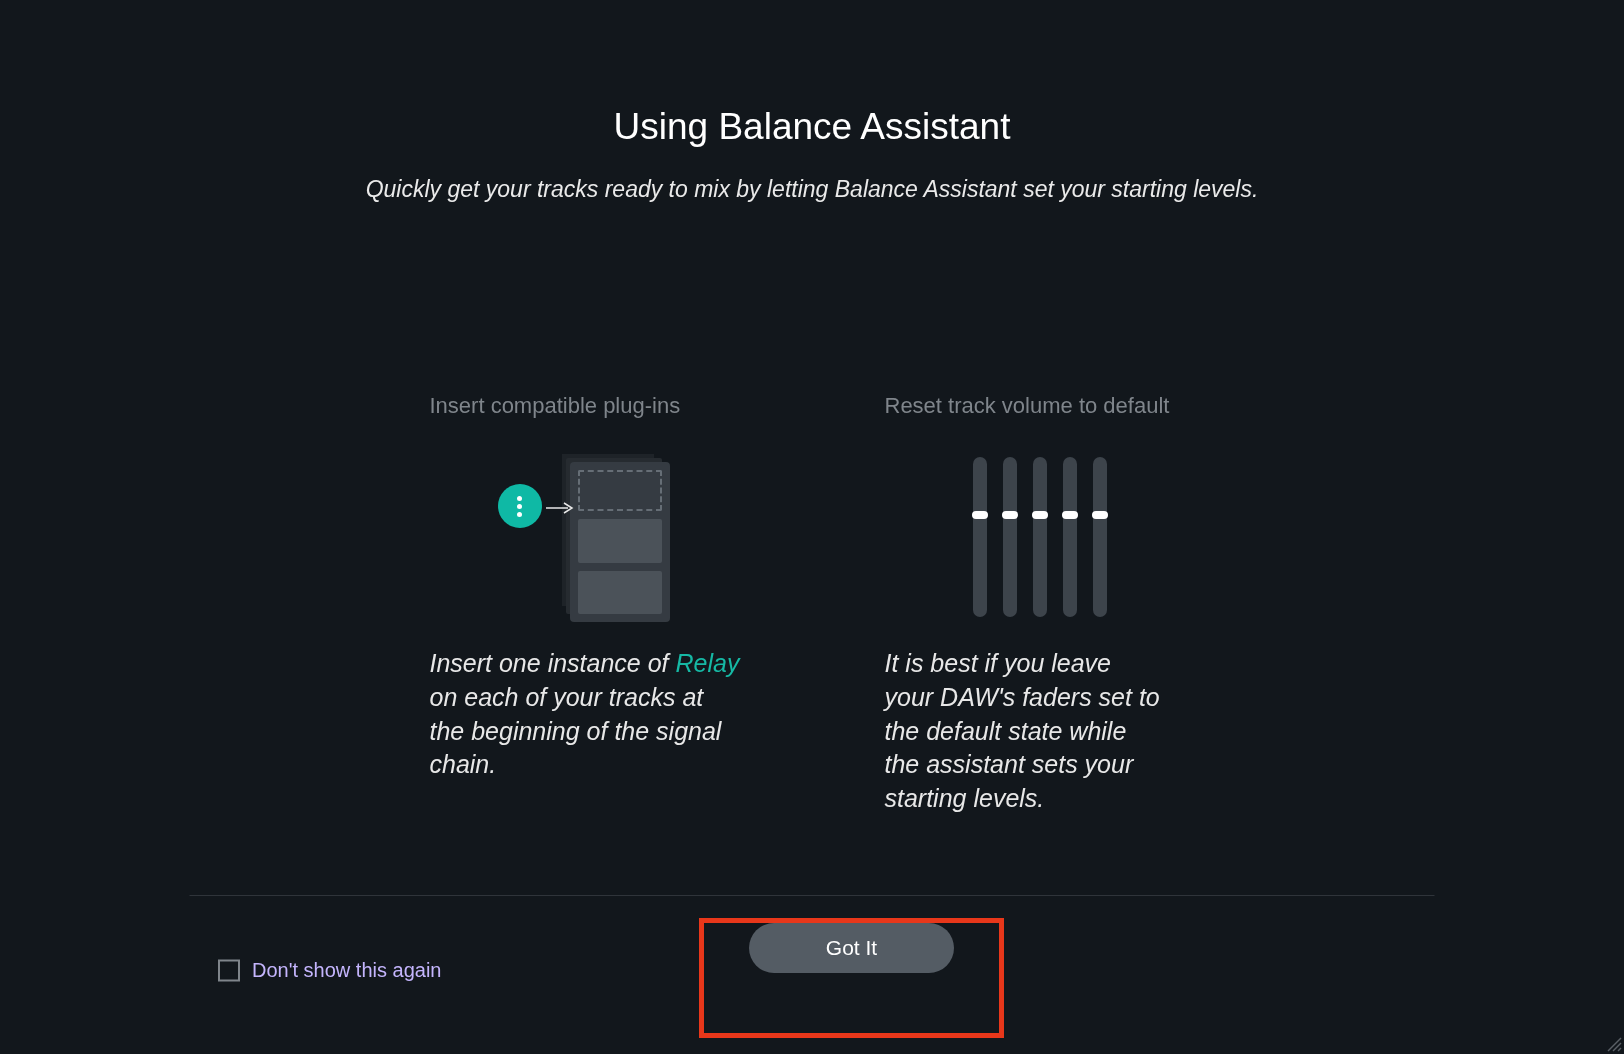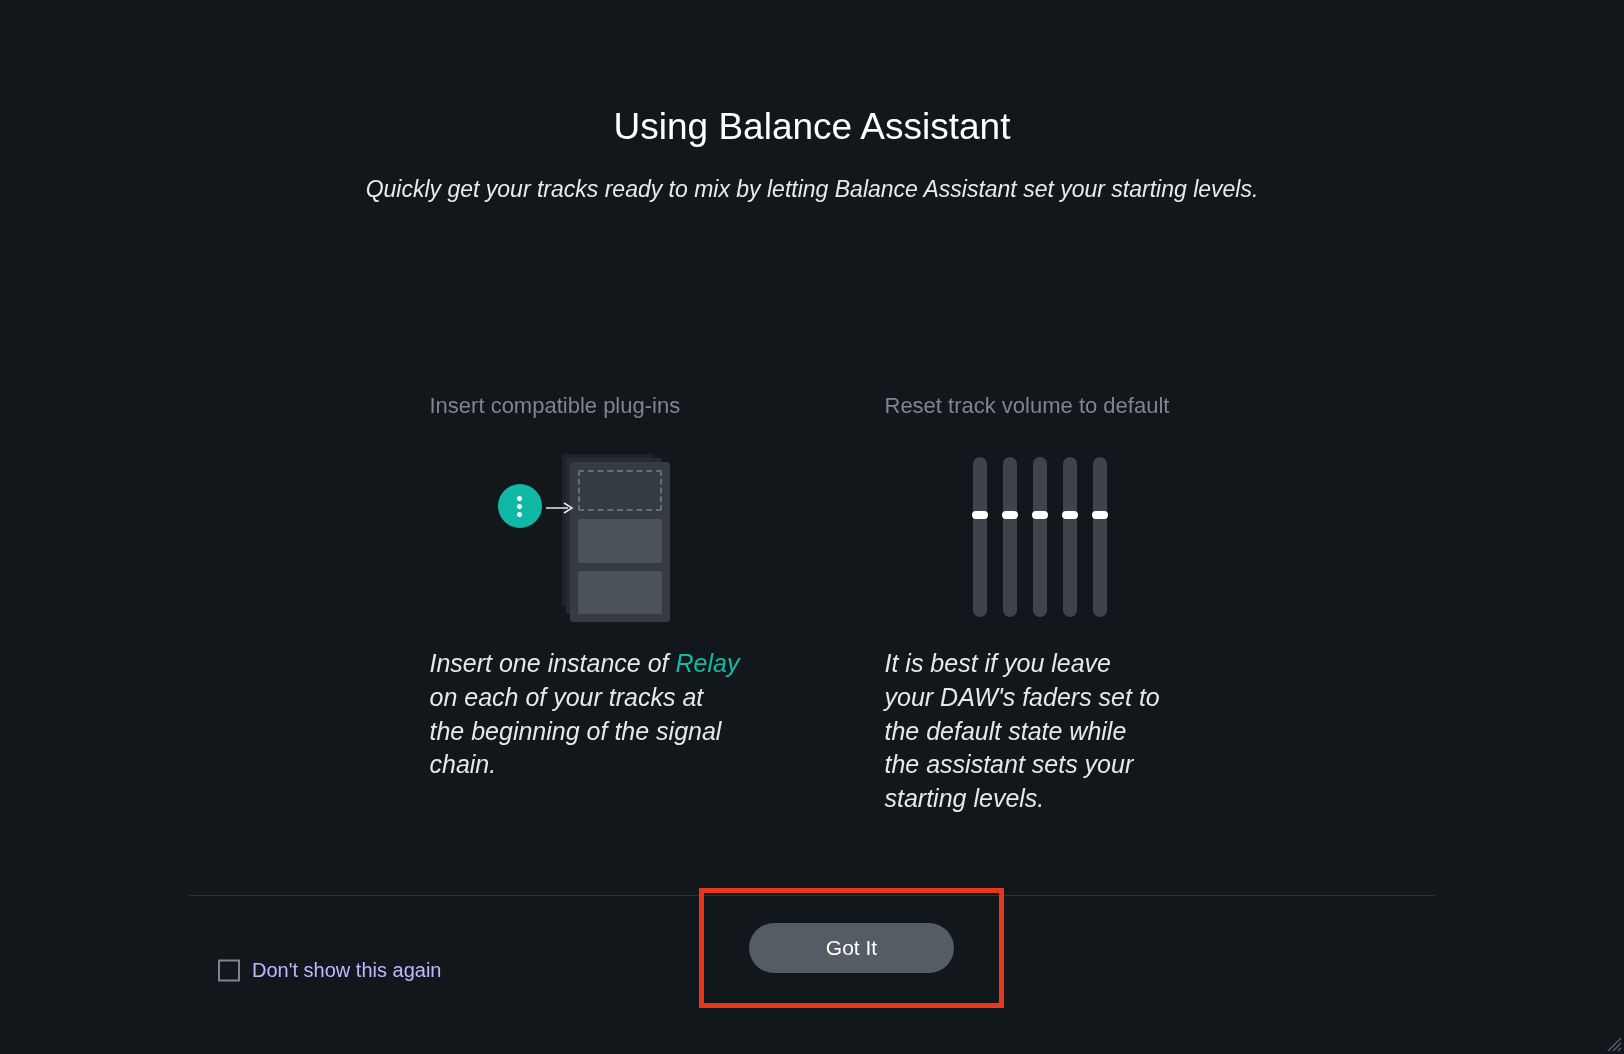--- a/index.html
+++ b/index.html
@@ -200,26 +200,26 @@
       border: 2px solid #7f858b;
       background: transparent;
     }
     .checkbox-label {
       font-size: 20px;
       color: #c4b5fd;
     }
     .got-it-wrap {
       position: absolute;
       left: 699px;
-      top: 888px;
+      top: 918px;
       width: 305px;
       height: 120px;
       border: 5px solid #e8371a;
       display: flex;
-      align-items: center;
+      align-items: flex-start;
       justify-content: center;
     }
     .got-it-btn {
       width: 205px;
       height: 50px;
       background: #545c64;
       border: none;
       border-radius: 25px;
       color: #ffffff;
       font-size: 21px;

